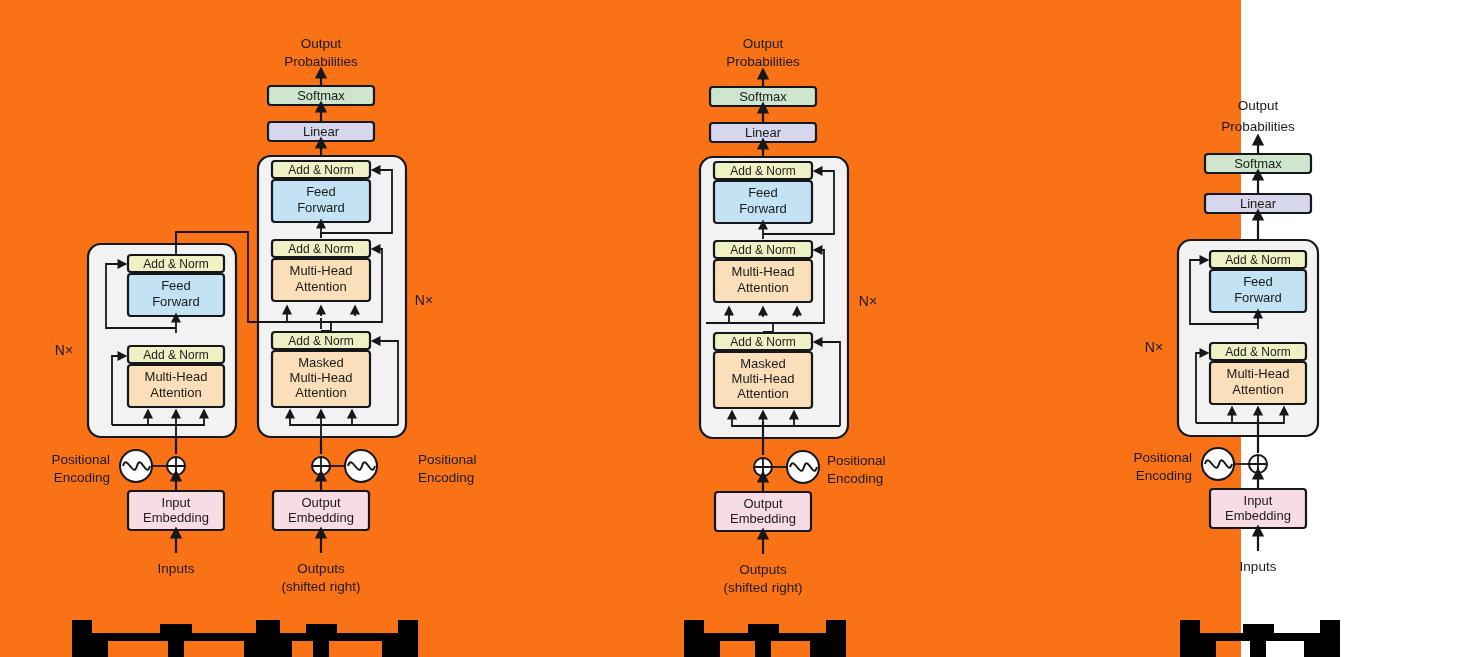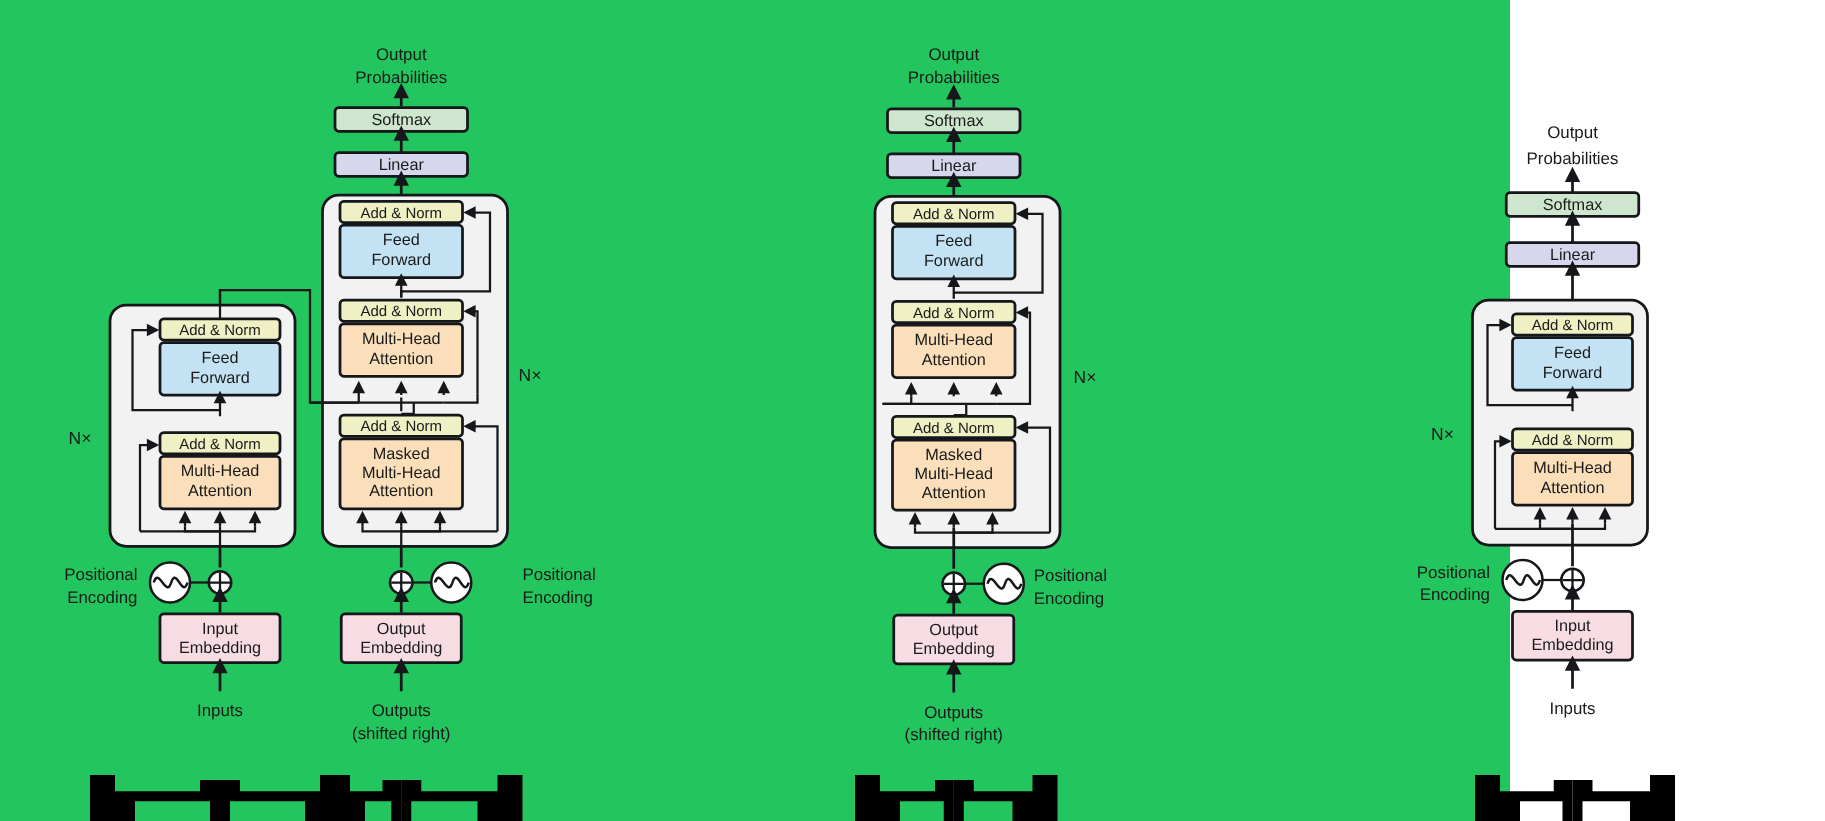--- a/index.html
+++ b/index.html
@@ -1,18 +1,18 @@
 <!DOCTYPE html>
 <html><head>
 <meta charset="utf-8">
 <style>
   html,body{margin:0;padding:0;background:#ffffff;}
   body{width:1460px;height:657px;overflow:hidden;
        font-family:"Liberation Sans","DejaVu Sans",sans-serif;}
-  #stage{position:relative;width:1208px;height:657px;background:#22c55e;}
+  #stage{position:relative;width:1208px;height:657px;background:#f97316;padding-left:33px;}
   svg.diagram{position:absolute;top:0;left:0;width:1460px;height:657px;}
   text{font-family:"Liberation Sans","DejaVu Sans",sans-serif;fill:#1a1a1a;}
   .lbl{font-size:13.5px;text-anchor:middle;}
   .boxlbl{font-size:13px;text-anchor:middle;}
   .nx{font-size:14px;text-anchor:middle;}
   .outer{fill:#f2f2f2;stroke:#15171a;stroke-width:2.2;}
   .bx{stroke:#15171a;stroke-width:2.2;}
   .ln{stroke:#15171a;stroke-width:2.2;fill:none;}
   .ln-thin{stroke:#15171a;stroke-width:1.8;fill:none;}
   .pe-circ{fill:#ffffff;stroke:#15171a;stroke-width:2;}

